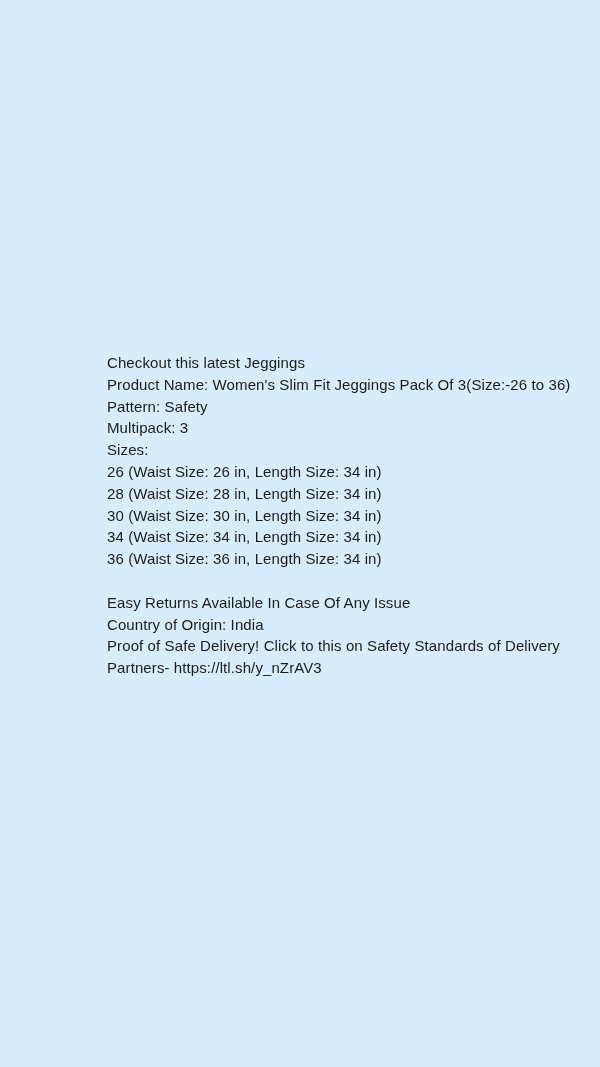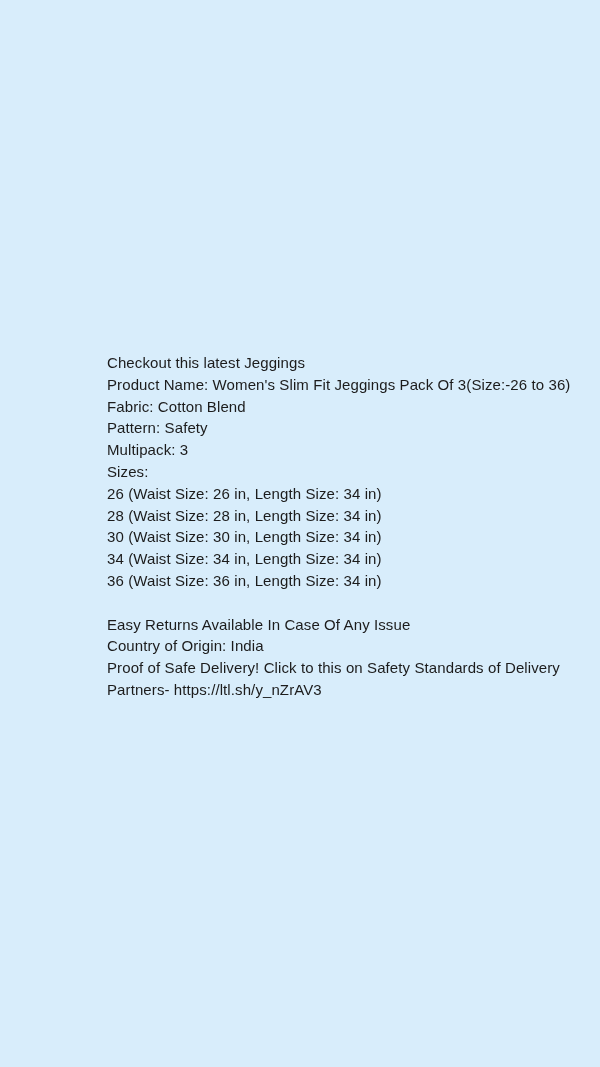--- a/index.html
+++ b/index.html
@@ -36,21 +36,20 @@
     height: 21.8px;
   }
 </style>
 </head>
 <body>
 
 <div class="page">
   <div class="description-block">
     <div class="line">Checkout this latest Jeggings</div>
     <div class="line">Product Name: Women's Slim Fit Jeggings Pack Of 3(Size:-26 to 36)</div>
-    <div class="line">Fabric: Cotton Blend</div>
     <div class="line">Pattern: Safety</div>
     <div class="line">Multipack: 3</div>
     <div class="line">Sizes:</div>
     <div class="line">26 (Waist Size: 26 in, Length Size: 34 in)</div>
     <div class="line">28 (Waist Size: 28 in, Length Size: 34 in)</div>
     <div class="line">30 (Waist Size: 30 in, Length Size: 34 in)</div>
     <div class="line">34 (Waist Size: 34 in, Length Size: 34 in)</div>
     <div class="line">36 (Waist Size: 36 in, Length Size: 34 in)</div>
     <div class="line spacer-line"></div>
     <div class="line">Easy Returns Available In Case Of Any Issue</div>

